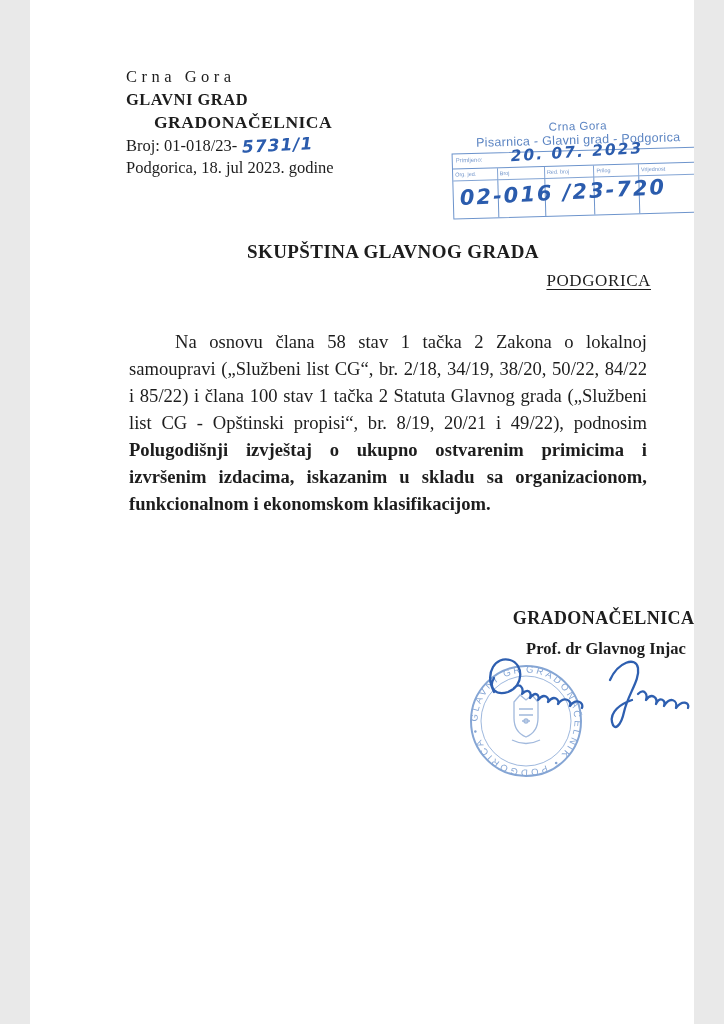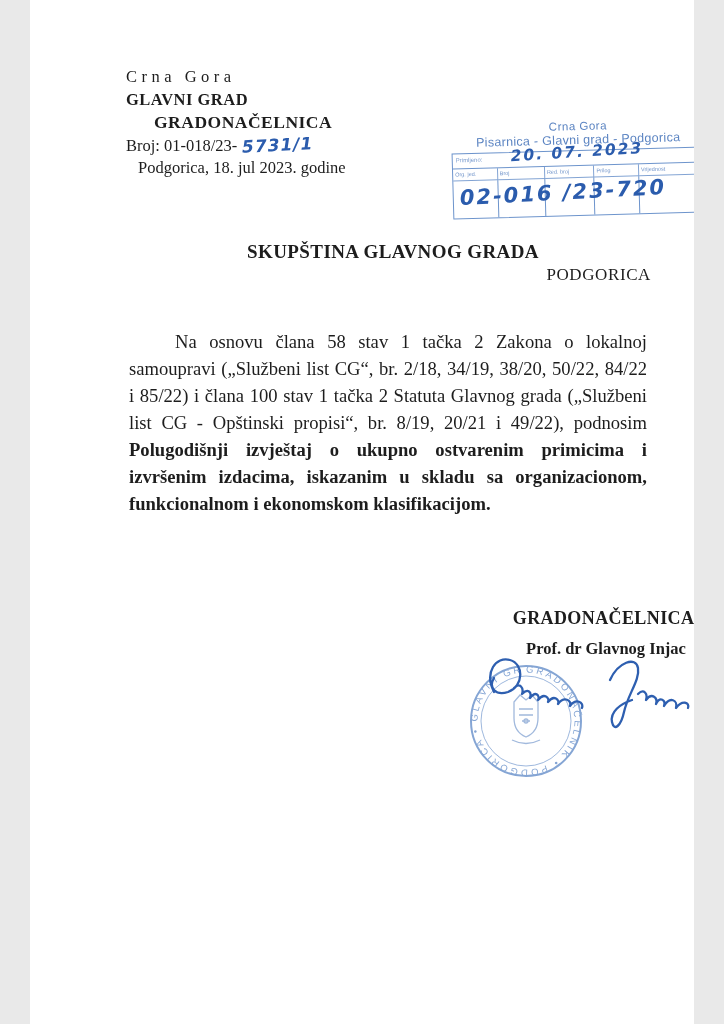--- a/index.html
+++ b/index.html
@@ -13,21 +13,21 @@
     font-family: "Liberation Serif", serif;
     color: #1d1d1d;
     margin: 0 auto;
   }
   
   .sender { position: absolute; left: 96px; top: 66px; line-height: 22.5px; }
   .sender .country { font-size: 16.5px; letter-spacing: 4.5px; }
   .sender .org { font-size: 16.5px; letter-spacing: 0.5px; font-weight: bold; }
   .sender .office { font-size: 17.5px; font-weight: 700; letter-spacing: 0.5px; margin-left: 28px; }
   .sender .refline { font-size: 16.5px; }
-  .sender .dateline { font-size: 16.5px; margin-left: 12px; }
+  .sender .dateline { font-size: 16.5px; }
   .hand {
     font-family: "DejaVu Sans", sans-serif;
     font-style: italic;
     color: #2b5cad;
   }
   .ref-hand { display: inline-block; font-size: 17px; letter-spacing: 1px; transform: rotate(-3deg); font-weight: 600; }
   
   .stamp {
     position: absolute; left: 422px; top: 120px; width: 254px;
     color: #5b84c2;
@@ -50,21 +50,21 @@
   .body-row { position: relative; }
   .body-row .cell { height: 37px; }
   .stamp-number {
     position: absolute; left: 6px; top: 2px; font-size: 21px; letter-spacing: 2px;
     white-space: nowrap; transform: rotate(-1.5deg); font-weight: 600;
   }
   .c1 { width: 18%; } .c2 { width: 19%; } .c3 { width: 20%; } .c4 { width: 18%; } .c5 { width: 25%; }
   
   .recipient { position: absolute; left: 105px; top: 241px; width: 516px; }
   .recipient .title { text-align: center; font-size: 19px; font-weight: 700; letter-spacing: 0.4px; }
-  .recipient .city { text-align: right; font-size: 17px; letter-spacing: 0.6px; margin-top: 2px; text-underline-offset: 3px; }
+  .recipient .city { text-align: right; font-size: 17px; letter-spacing: 0.6px; margin-top: 8px; text-decoration: underline; text-underline-offset: 3px; }
   
   .letter-body {
     position: absolute; left: 99px; top: 328px; width: 518px;
     font-size: 18.6px; line-height: 27px; text-align: justify;
   }
   .letter-body p { text-indent: 46px; margin: 0; }
   .letter-body .b { font-weight: 700; }
   
   .sig-block { position: absolute; left: 452px; top: 608px; width: 248px; text-align: center; }
   .sig-block .role { font-size: 18px; font-weight: 700; letter-spacing: 0.4px; }

